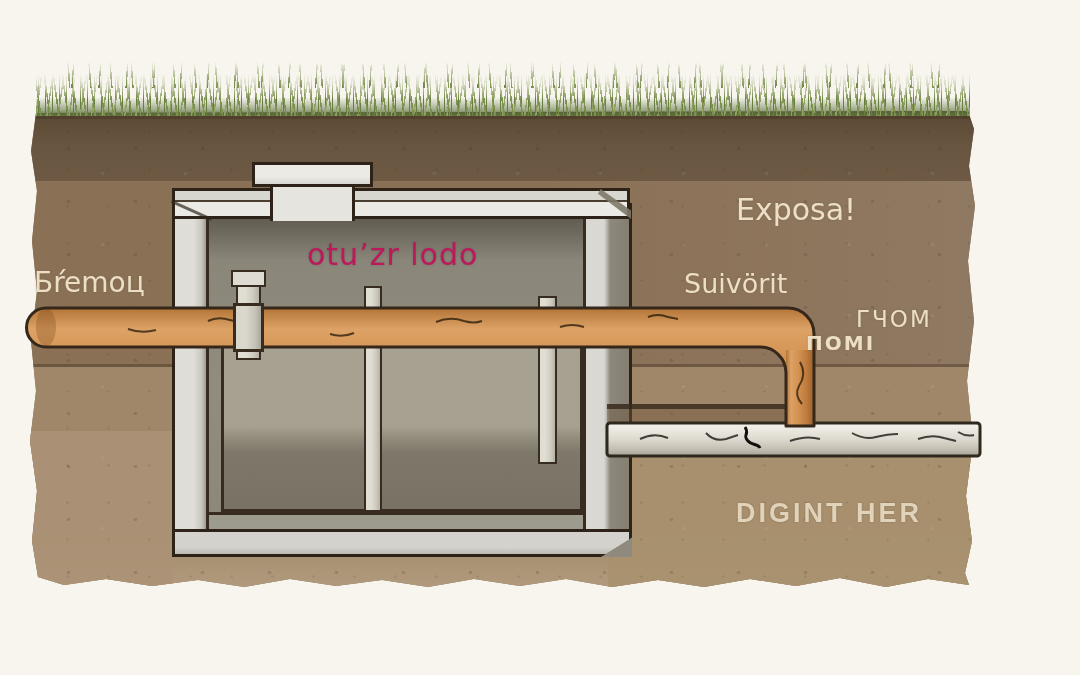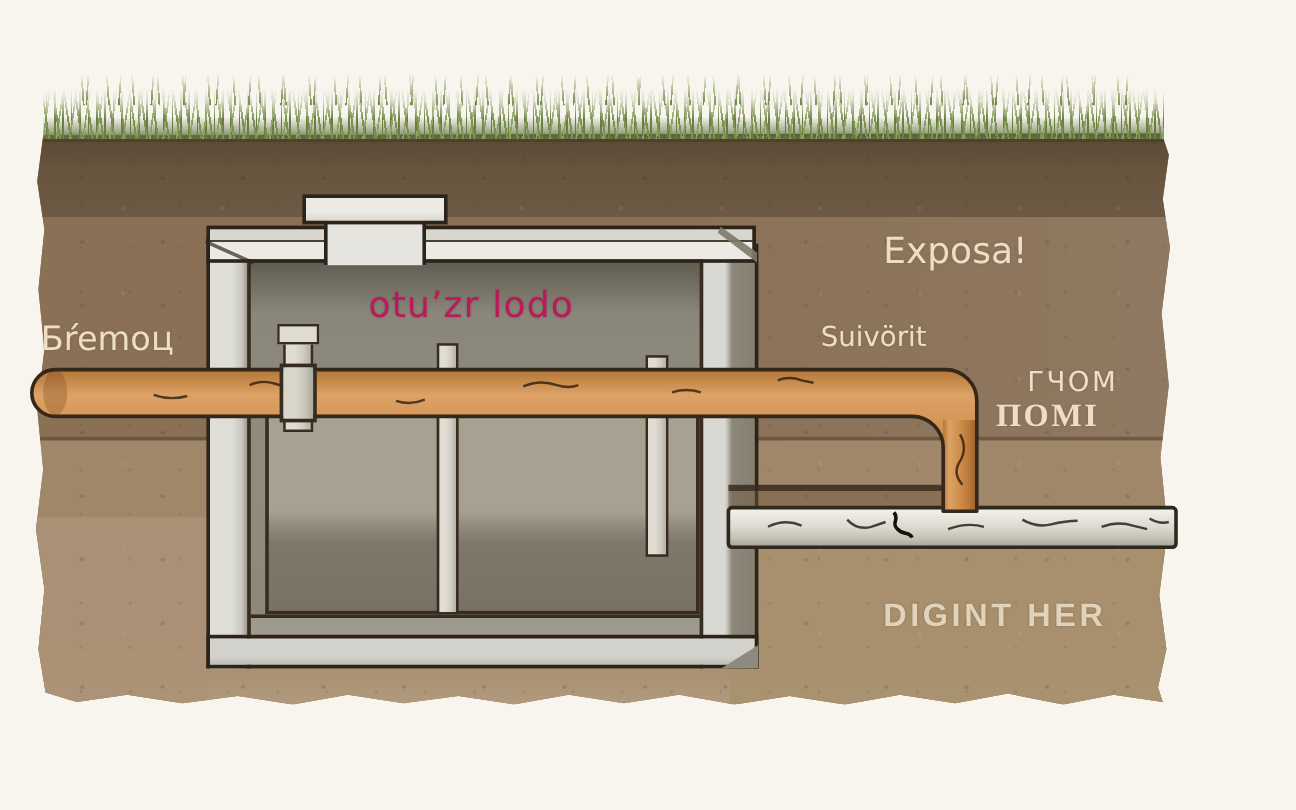--- a/index.html
+++ b/index.html
@@ -96,23 +96,23 @@
     background:linear-gradient(90deg,#d9d6cc 0 40%,#c6c3b9 75%,#aaa79b 100%);
     border:3px solid #372c1f;}
 
   
   .lbl{z-index:9;color:#ecdfc6;white-space:nowrap;
        text-shadow:0 0 2px rgba(110,88,64,.55);font-weight:500;}
   .lbl-inlet{left:34px;top:266px;font-size:28px;}
   .lbl-tank{left:307px;top:237px;font-size:30px;color:#be185d;letter-spacing:1px;
             text-shadow:0 0 2px rgba(90,88,78,.6);}
   .lbl-exposa{left:736px;top:192px;font-size:30px;}
-  .lbl-suivorit{left:684px;top:268px;font-size:23px;}
+  .lbl-suivorit{left:684px;top:268px;font-size:27px;}
   .lbl-nom1{left:856px;top:306px;font-size:23px;letter-spacing:2px;font-weight:400;}
-  .lbl-nom2{left:830px;top:331px;font-size:27px;letter-spacing:2px;font-weight:600;font-family:Liberation Serif, serif;}
+  .lbl-nom2{left:806px;top:331px;font-size:20px;letter-spacing:2px;font-weight:600;}
   .lbl-digint{left:736px;top:474px;font-size:27px;font-weight:700;letter-spacing:3px;
               color:#e0d3ba;font-family:"Liberation Sans",sans-serif;margin-top:24px;}
 </style>
 </head>
 <body>
 
 <div id="scene">
 
   <div class="soil">
     <div class="soil-line-top"></div>

